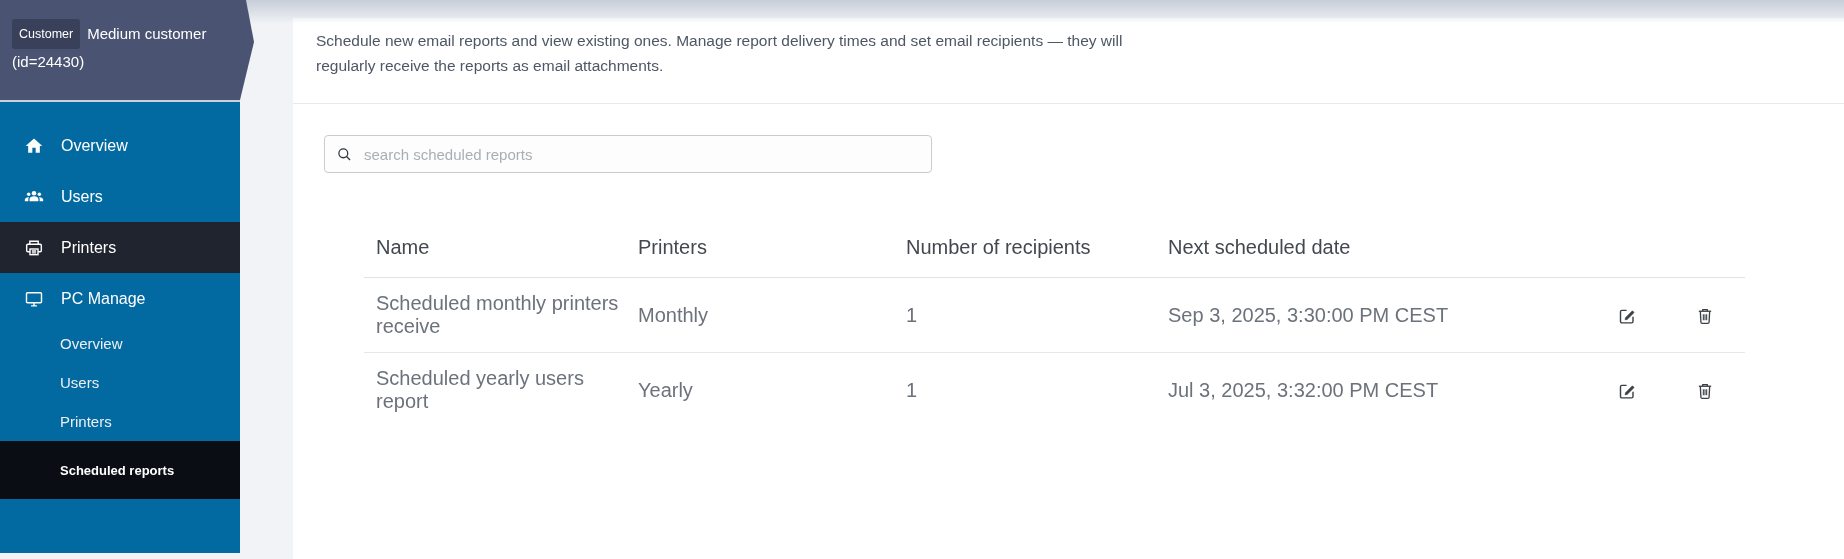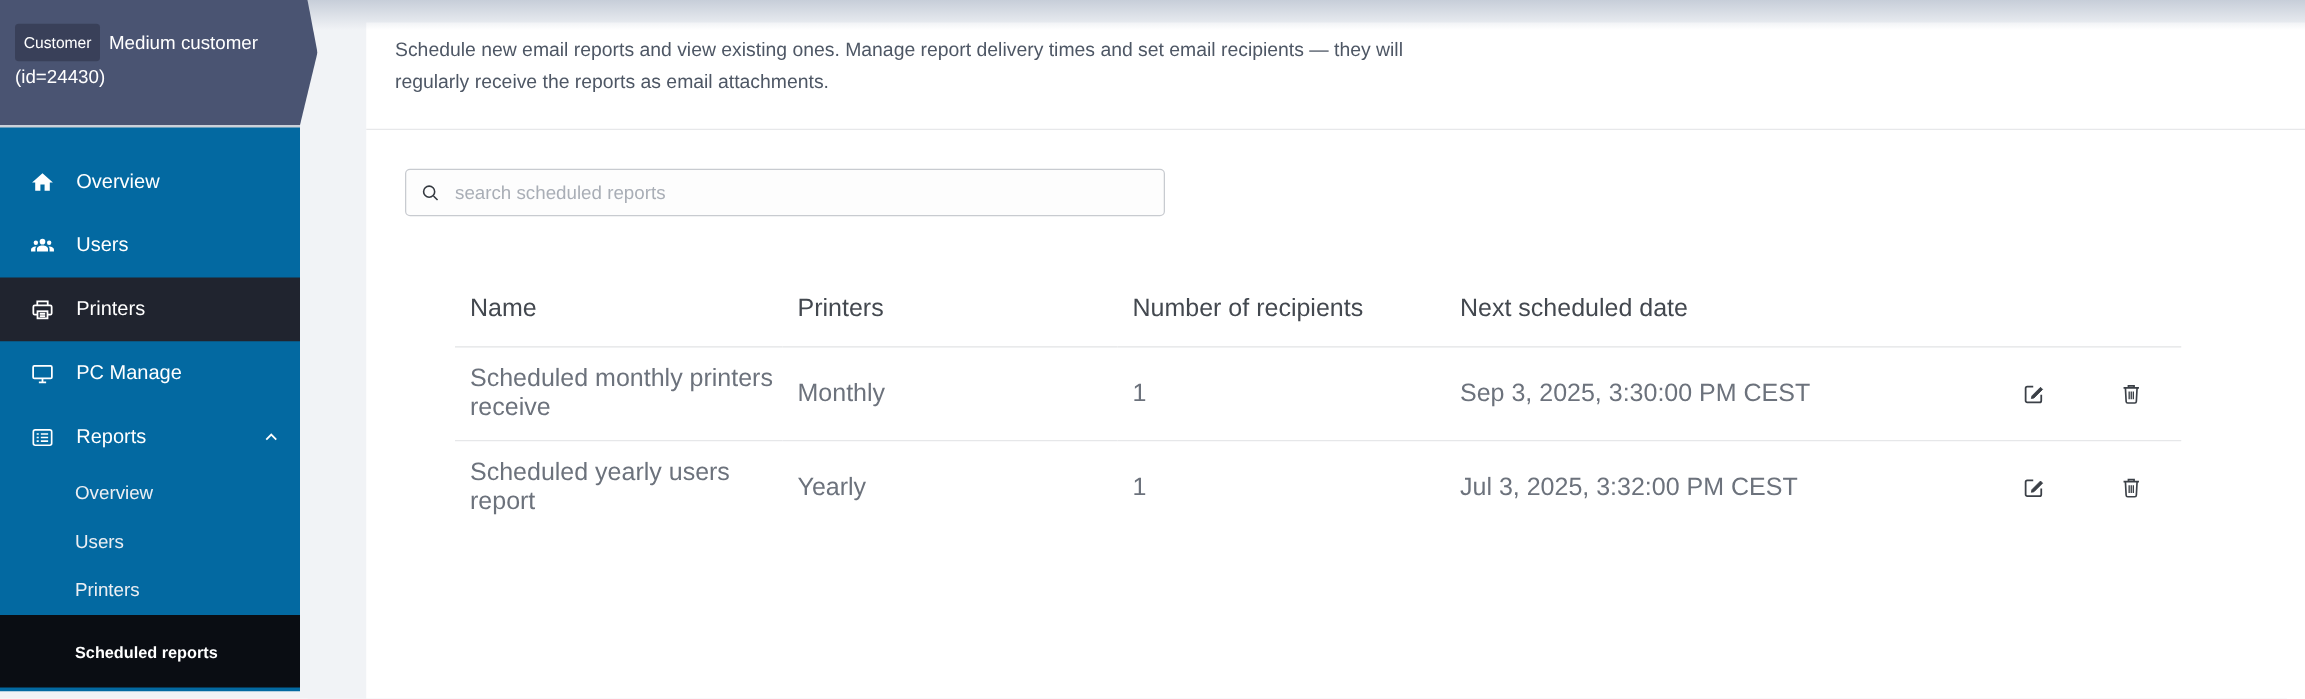--- a/index.html
+++ b/index.html
@@ -103,34 +103,20 @@
     <div class="nav-item">
       <span class="nav-ico">
         <svg viewBox="0 0 24 24" width="20" height="20" fill="none" stroke="#fff" stroke-width="1.7">
           <rect x="3" y="4.5" width="18" height="12" rx="1.2"></rect>
           <path d="M12 16.5V20M8.5 20.2h7"></path>
         </svg>
       </span>
       <span>PC Manage</span>
     </div>
 
-    <div class="nav-item">
-      <span class="nav-ico">
-        <svg viewBox="0 0 24 24" width="20" height="20" fill="none" stroke="#fff" stroke-width="1.6">
-          <rect x="3.2" y="4.6" width="17.6" height="14.8" rx="1.8"></rect>
-          <path d="M6.4 8.6h2M10.4 8.6h7M6.4 12h2M10.4 12h7M6.4 15.4h2M10.4 15.4h7"></path>
-        </svg>
-      </span>
-      <span>Reports</span>
-      <span class="chev">
-        <svg viewBox="0 0 24 24" width="16" height="16" fill="none" stroke="#fff" stroke-width="2.2">
-            <path d="M6 14.5l6-6 6 6"></path>
-          </svg>
-      </span>
-    </div>
 
     <div class="sub-item">
       <span>Overview</span>
     </div>
     <div class="sub-item">
       <span>Users</span>
     </div>
     <div class="sub-item">
       <span>Printers</span>
     </div>

